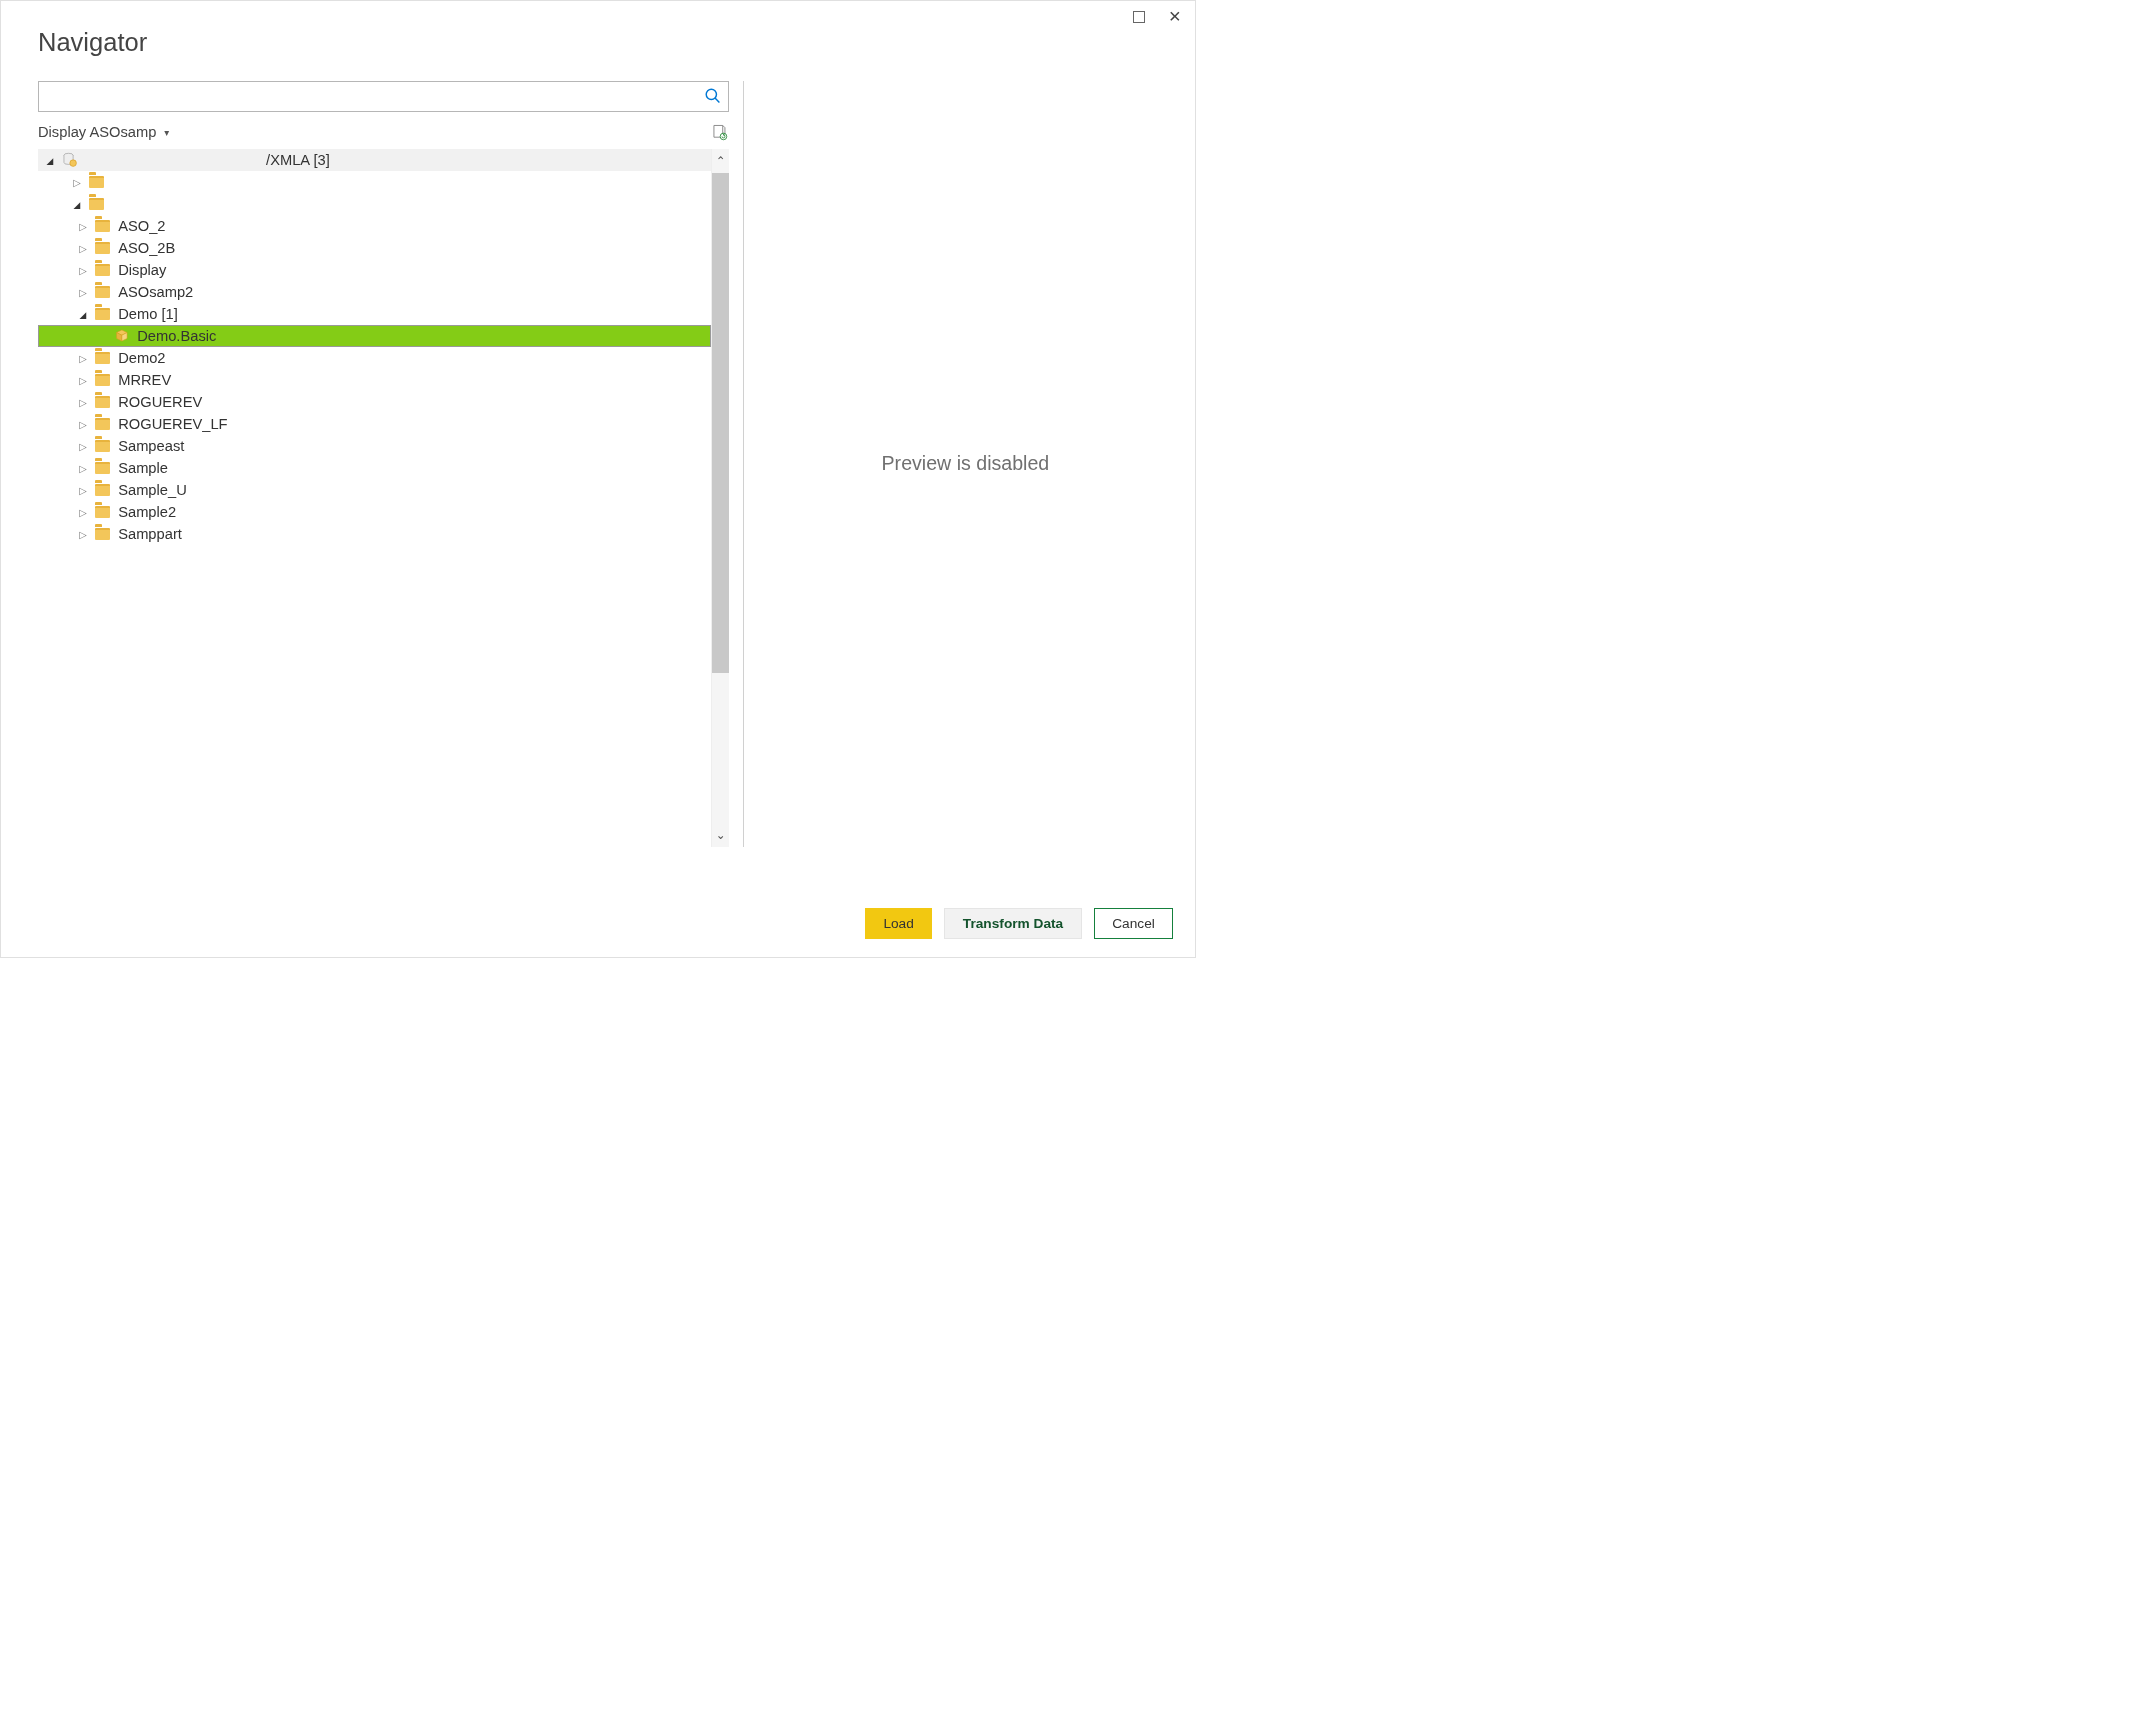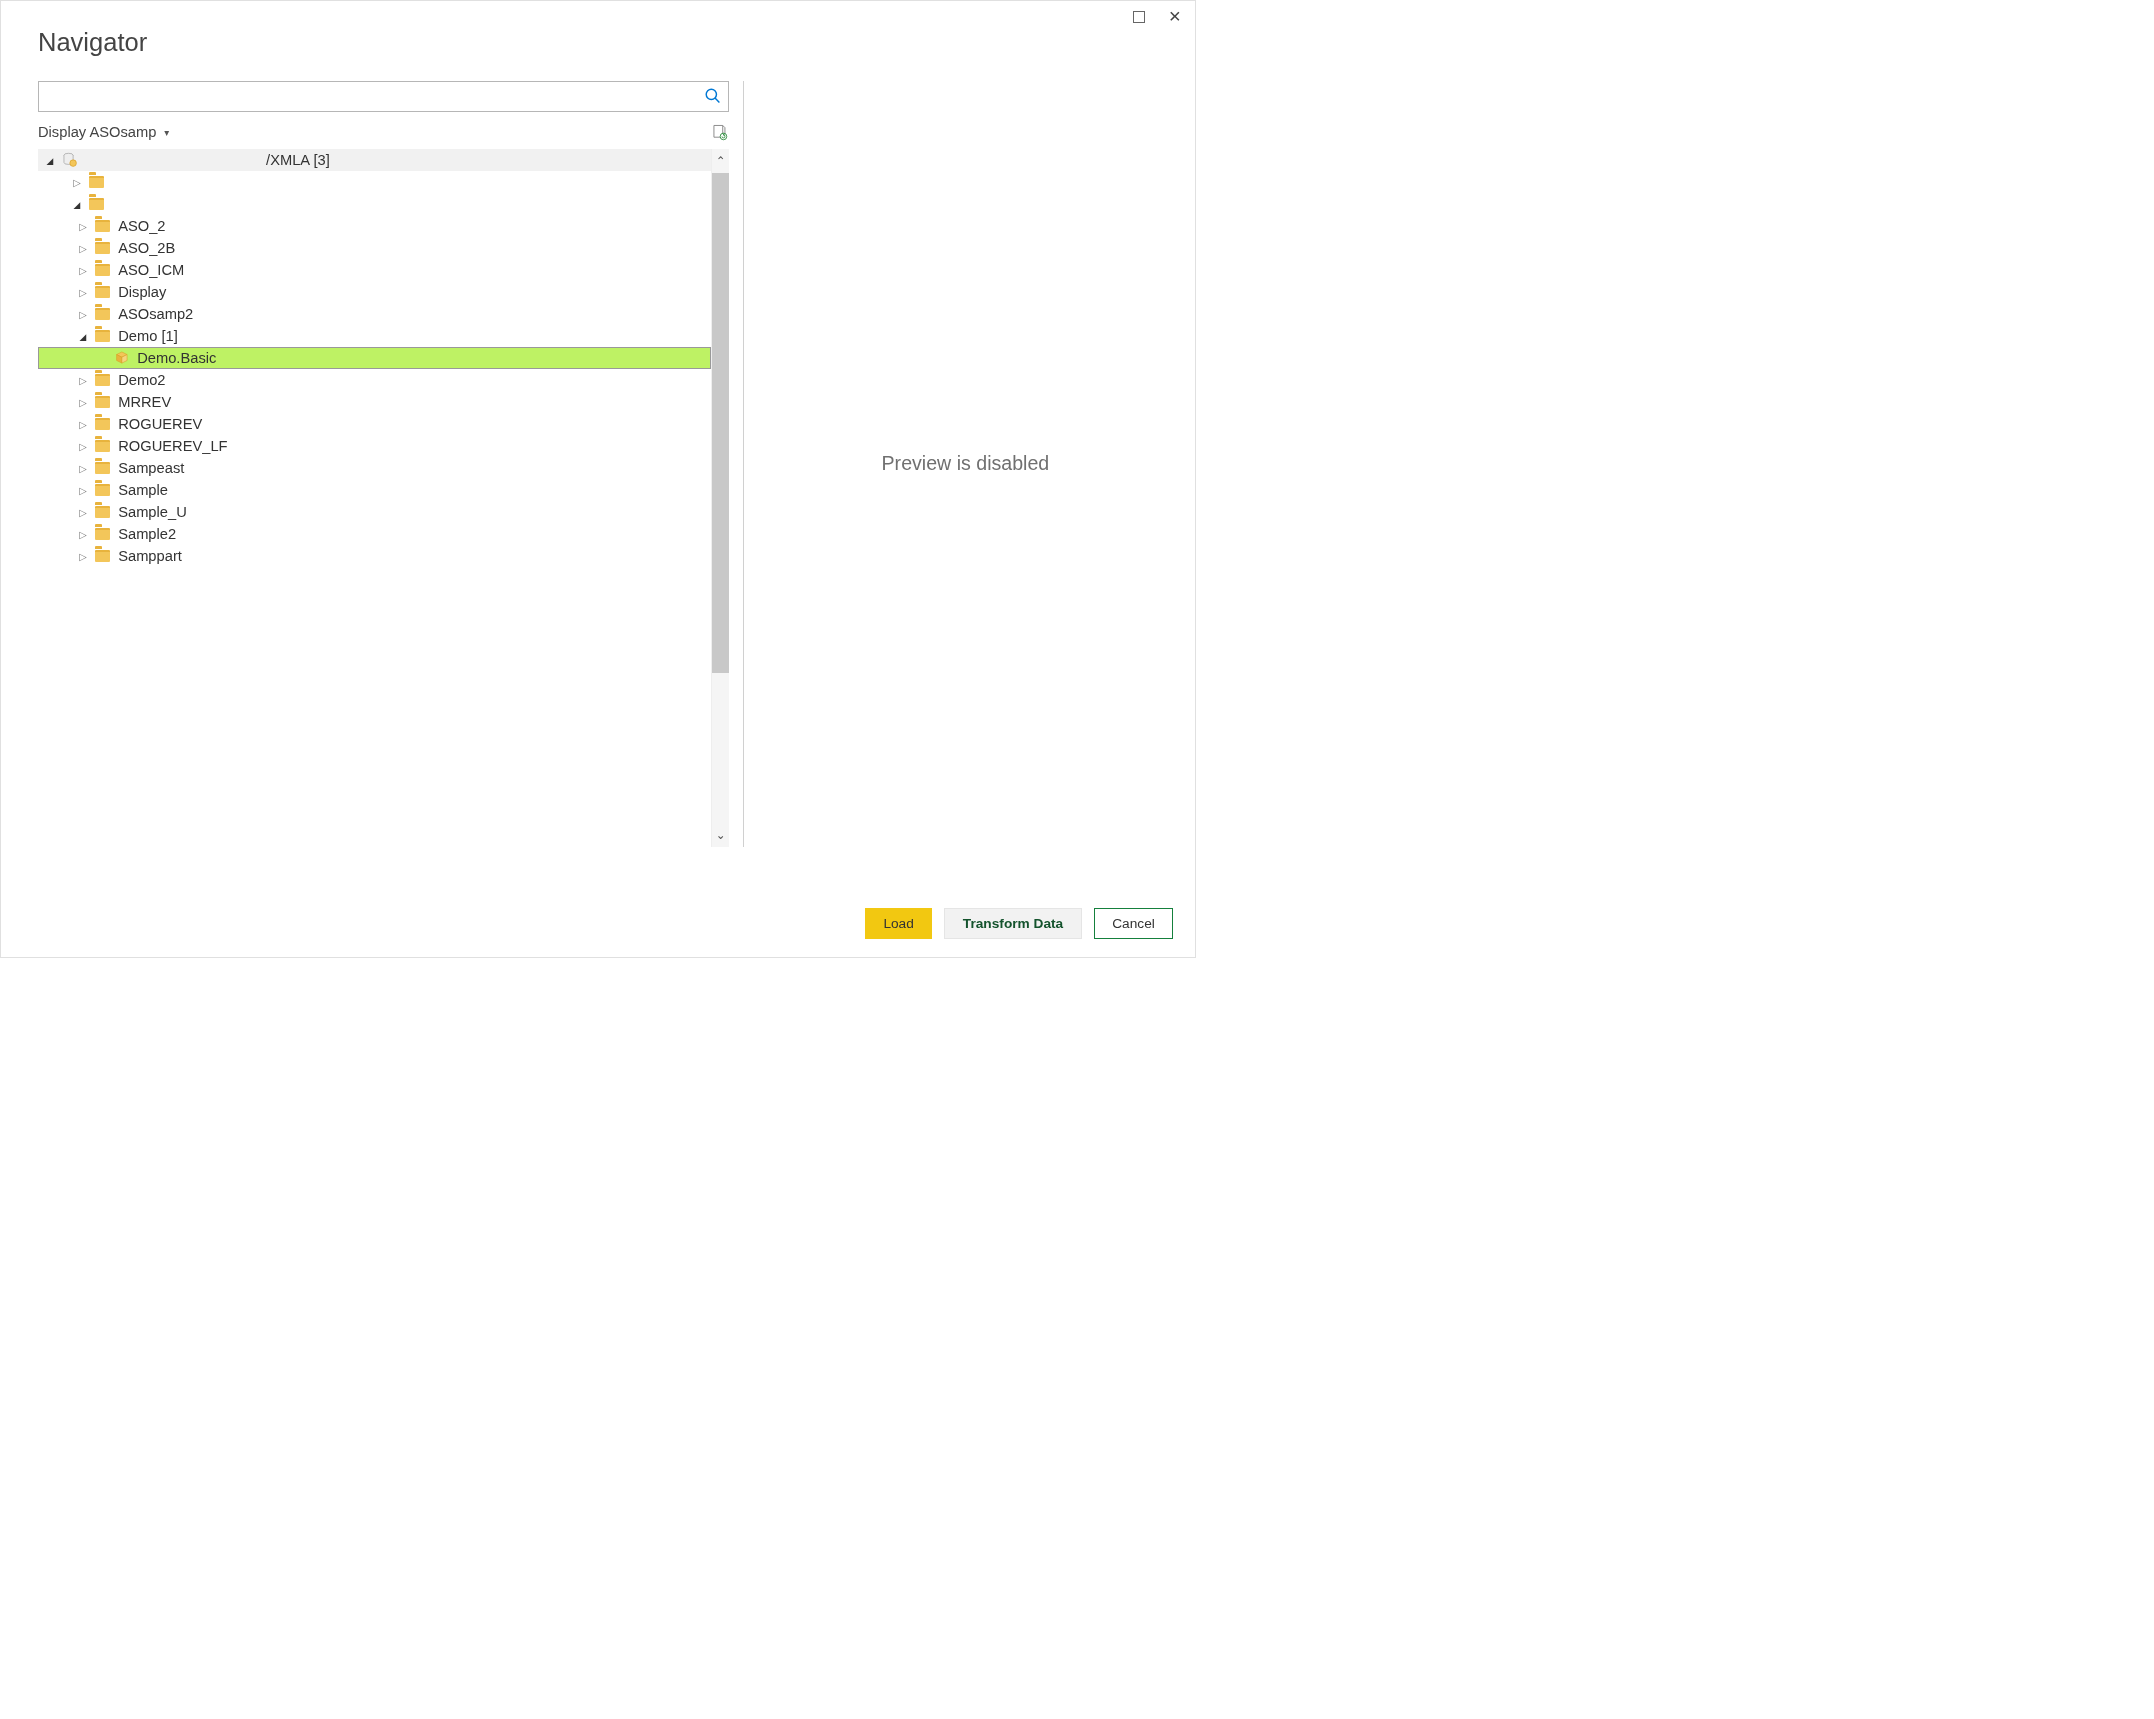--- a/index.html
+++ b/index.html
@@ -101,21 +101,21 @@
     height: 22px;
     font-size: 14.7px;
     color: #333;
     cursor: pointer;
     white-space: nowrap;
   }
   .tree-row.root {
     background: #f1f1f1;
   }
   .tree-row.selected {
-    background: #bef264;
+    background: #84cc16;
     border: 1px solid #999;
   }
   .indent-0 { padding-left: 5.9px; }
   .indent-2 { padding-left: 33px; }
   .indent-3 { padding-left: 39px; }
   .indent-4 { padding-left: 57px; }
   .expander {
     width: 11.8px;
     text-align: center;
     font-size: 9.8px;
@@ -284,25 +284,20 @@
               <span>ASO_2</span>
             </div>
             <div class="tree-row indent-3">
               <span class="expander collapsed"></span>
               <span class="folder-icon"></span>
               <span>ASO_2B</span>
             </div>
             <div class="tree-row indent-3">
               <span class="expander collapsed"></span>
               <span class="folder-icon"></span>
-              <span>ASO_ICM</span>
-            </div>
-            <div class="tree-row indent-3">
-              <span class="expander collapsed"></span>
-              <span class="folder-icon"></span>
               <span>Display</span>
             </div>
             <div class="tree-row indent-3">
               <span class="expander collapsed"></span>
               <span class="folder-icon"></span>
               <span>ASOsamp2</span>
             </div>
             <div class="tree-row indent-3">
               <span class="expander expanded"></span>
               <span class="folder-icon"></span>

